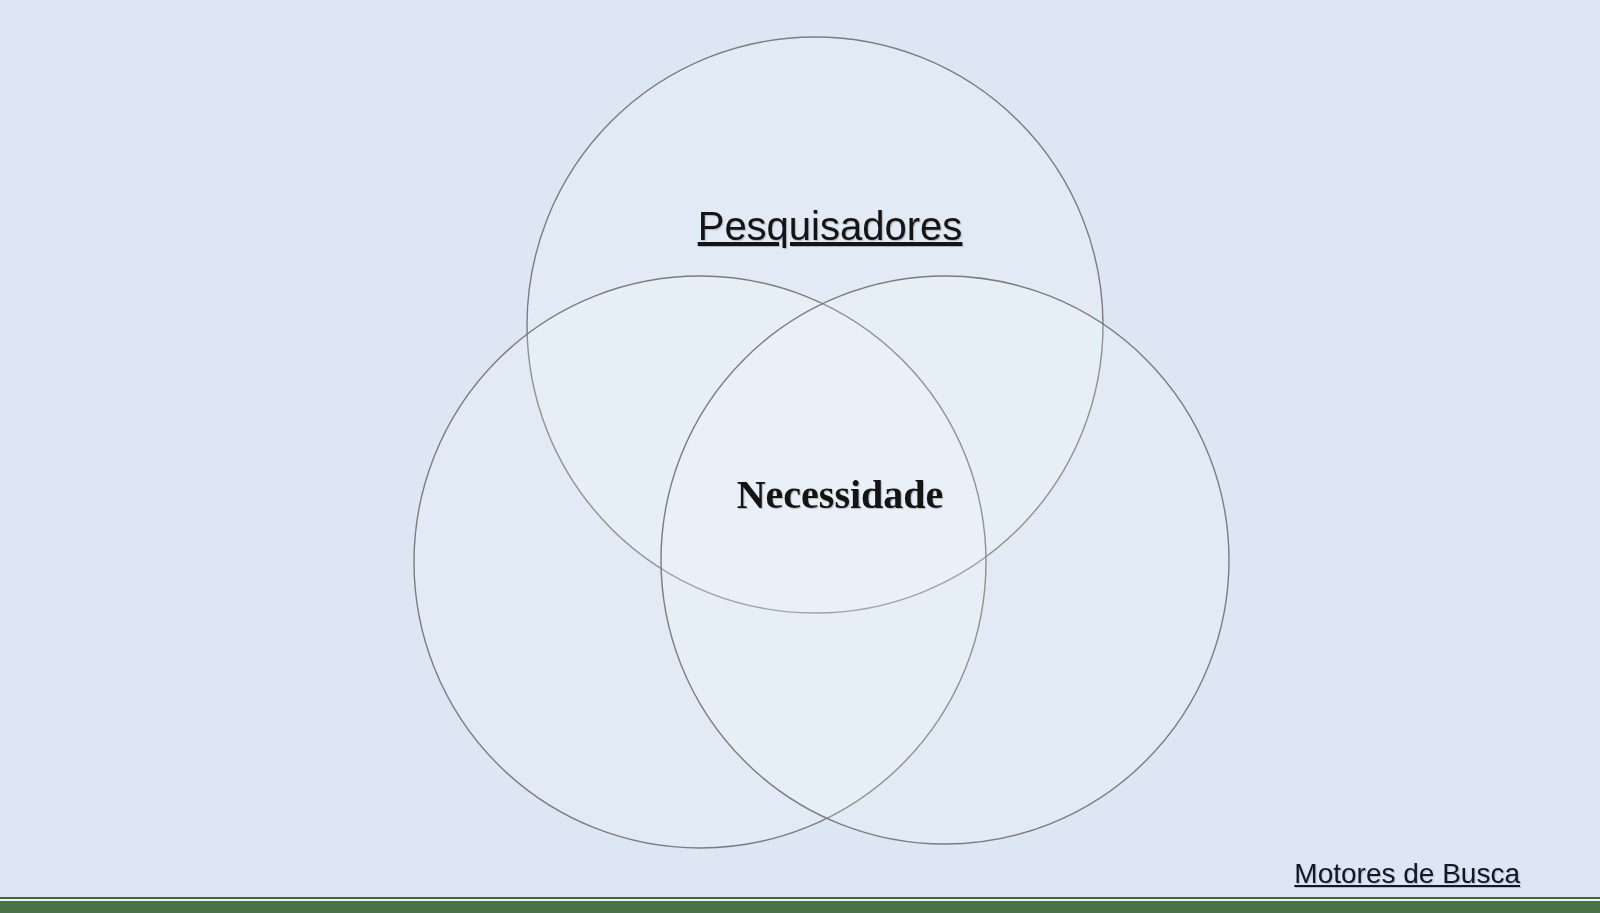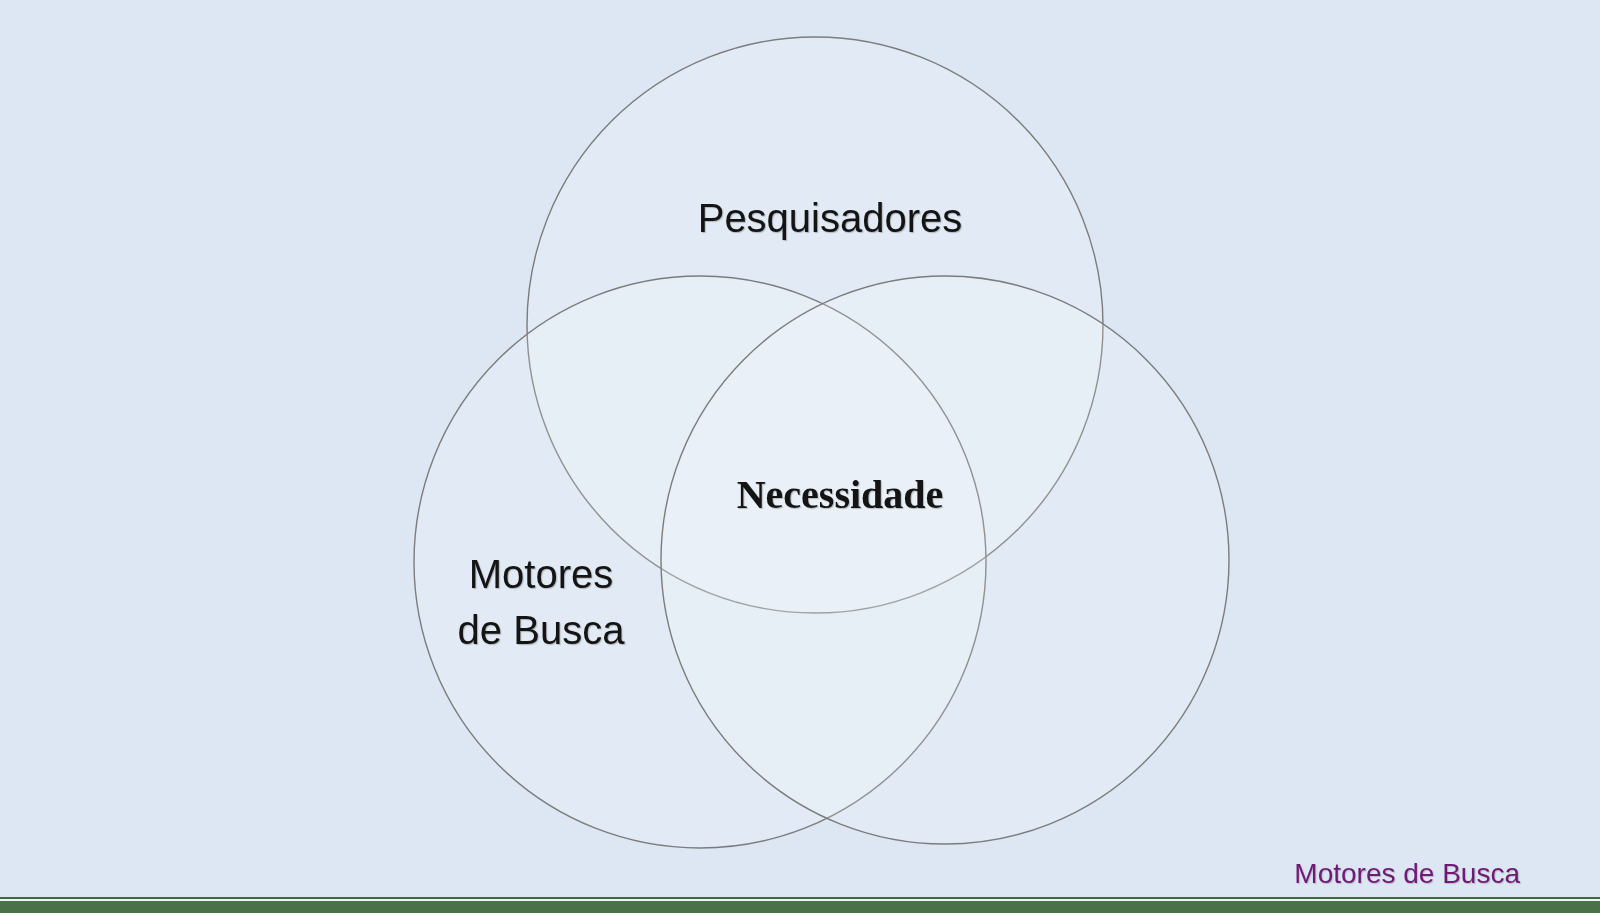--- a/index.html
+++ b/index.html
@@ -38,23 +38,24 @@
   }
   .venn-label.bold {
     font-weight: bold;
     font-family: Liberation Serif, serif;
   }
   .footer-caption {
     position: absolute;
     right: 80px;
     top: 858px;
     font-size: 28px;
-    color: #701a75;
+    color: #0f172a;
     text-shadow: 1px 1px 1px rgba(90, 90, 90, 0.3);
     white-space: nowrap;
+    text-decoration: underline;
   }
   .footer-bars {
     position: absolute;
     left: 0;
     bottom: 0;
     width: 100%;
   }
   .footer-line-dark {
     height: 2px;
     background: #42663f;
@@ -72,28 +73,24 @@
 <body>
 
 <div class="slide">
 
   <svg class="venn-svg" viewBox="0 0 1600 913">
     <circle class="venn-circle" cx="815" cy="325" r="288"></circle>
     <circle class="venn-circle" cx="700" cy="562" r="286"></circle>
     <circle class="venn-circle" cx="945" cy="560" r="284"></circle>
   </svg>
 
-  <div class="venn-label" style="left: 830px; top: 218px;">Pesquisadores</div>
+  <div class="venn-label" style="left: 830px; top: 226px; text-decoration: underline;">Pesquisadores</div>
 
   <div class="venn-label bold" style="left: 840px; top: 495px;">Necessidade</div>
 
-  <div class="venn-label" style="left: 541px; top: 602px;">
-    <div>Motores</div>
-    <div>de Busca</div>
-  </div>
 
 
   <div class="footer-caption">Motores de Busca</div>
 
   <div class="footer-bars">
     <div class="footer-line-dark"></div>
     <div class="footer-line-light"></div>
     <div class="footer-bar-green"></div>
   </div>
 

